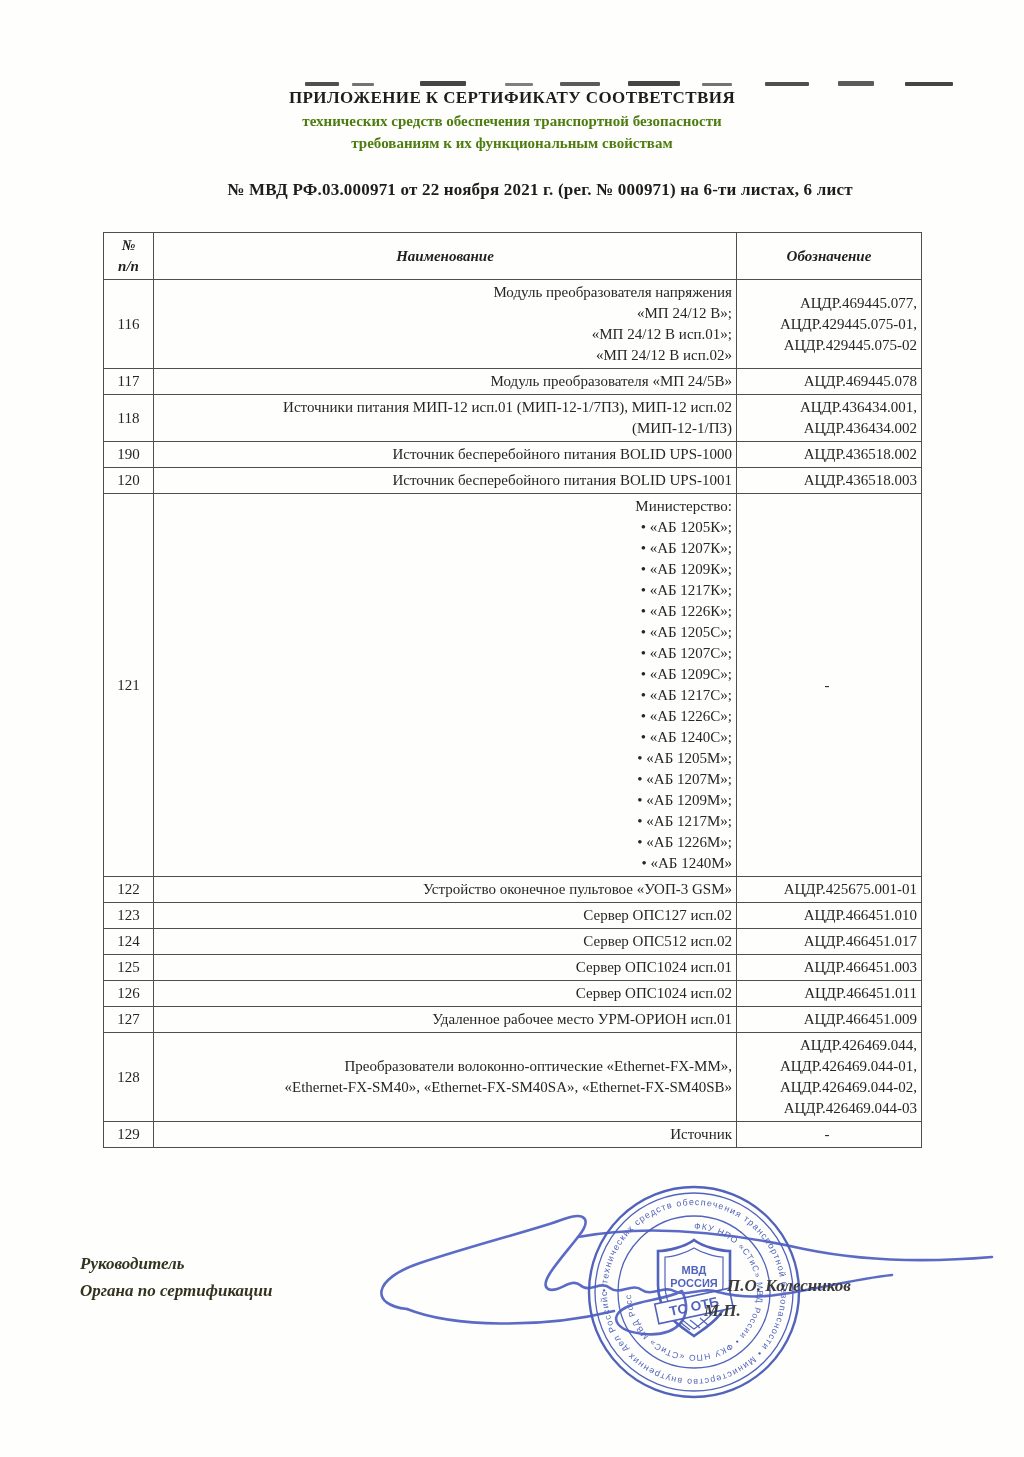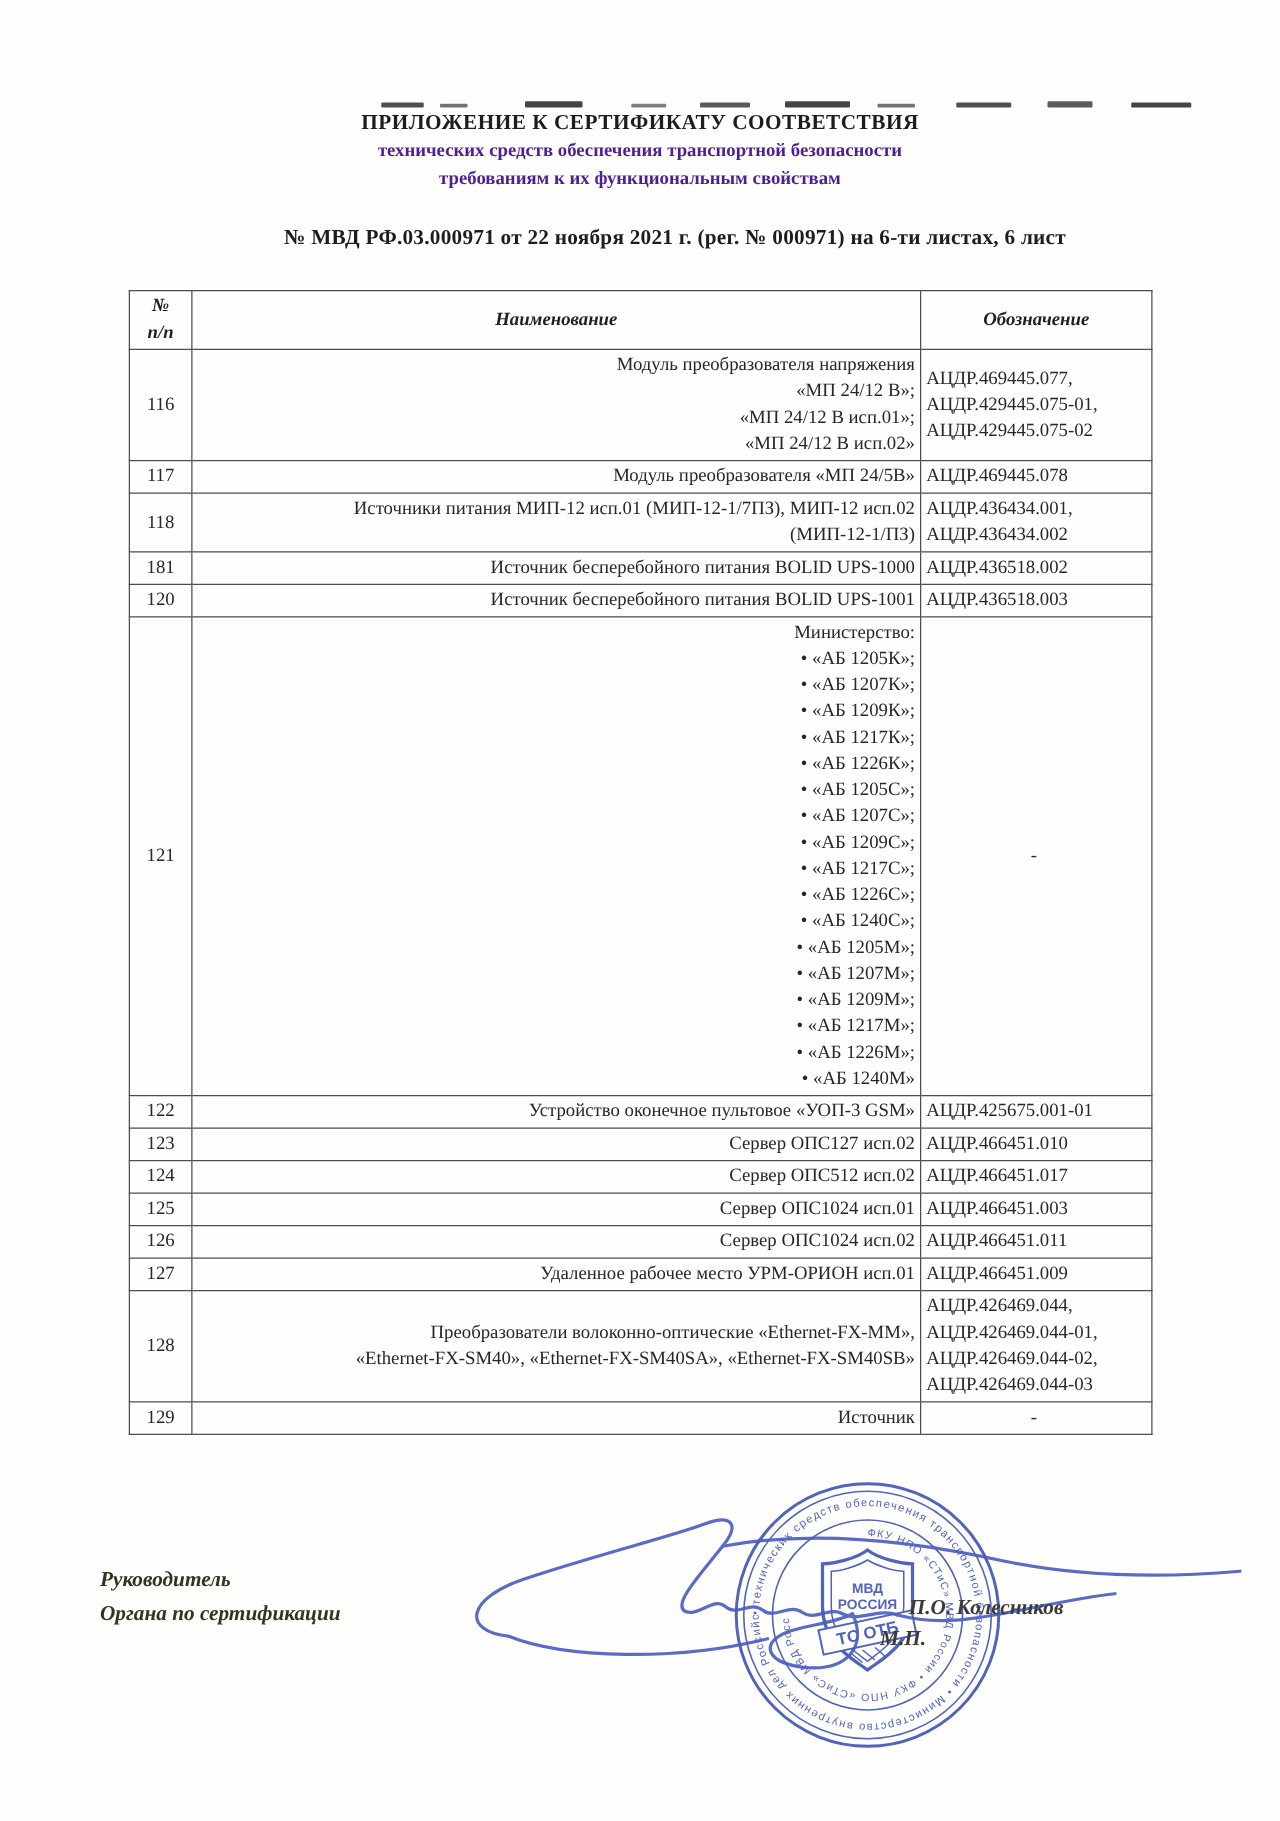--- a/index.html
+++ b/index.html
@@ -6,40 +6,40 @@
   body{
     width:1024px;height:1457px;position:relative;
     background:#fefefd;
     font-family:"Liberation Serif", serif;
     color:#222;
     overflow:hidden;
   }
   .scan-noise{position:absolute;background:#161616;border-radius:1px;}
   .doc-header{position:absolute;left:0;top:88px;width:1024px;text-align:center;}
   .title-1{font-size:17px;font-weight:bold;letter-spacing:.4px;color:#1d1d1d;text-align:center;}
-  .title-2,.title-3{font-size:15px;font-weight:bold;margin-top:5px;color:#4c1d95;}
+  .title-2,.title-3{font-size:15px;font-weight:bold;margin-top:5px;color:#4d7c0f;}
   .cert-line{position:absolute;left:0;top:180px;width:1024px;text-align:center;
     font-size:17px;font-weight:bold;color:#1d1d1d;letter-spacing:.2px;padding-left:28px;}
   table.doc-table{
     position:absolute;left:103px;top:232px;width:818px;
     border-collapse:collapse;table-layout:fixed;
     font-size:15px;color:#262626;
   }
   table.doc-table td,table.doc-table th{
     border:1px solid #4e4e4e;vertical-align:middle;
     padding:2px 4px;line-height:21px;
   }
   table.doc-table{border:1.5px solid #444;}
   col.c-num{width:50px;}
   col.c-name{width:583px;}
   col.c-des{width:185px;}
   th.h-cell{font-style:italic;font-weight:bold;text-align:center;height:40px;line-height:19px;color:#1f1f1f;}
   td.num-cell{text-align:center;}
   td.name-cell{padding-left:9px;padding-right:6px;text-align:right;}
-  td.des-cell{padding-left:8px;text-align:left;}
+  td.des-cell{padding-left:8px;text-align:right;}
   td.des-cell.dash{text-align:center;padding-left:0;}
   .footer-role{position:absolute;left:80px;top:1250px;
     font-size:17px;font-weight:bold;font-style:italic;color:#33331f;line-height:27px;}
   .signature-svg{position:absolute;left:352px;top:1205px;z-index:4;}
   .stamp-svg{position:absolute;left:586px;top:1184px;z-index:2;opacity:.88;}
   .signer-name{position:absolute;left:727px;top:1276px;z-index:5;
     font-size:17px;font-weight:bold;font-style:italic;color:#3a3a3a;}
   .seal-mark{position:absolute;left:704px;top:1301px;z-index:5;
     font-size:17px;font-weight:bold;font-style:italic;color:#3a3a3a;}
 </style>
@@ -112,21 +112,21 @@
         <td class="name-cell">
           <div>Источники питания МИП-12 исп.01 (МИП-12-1/7ПЗ), МИП-12 исп.02</div>
           <div>(МИП-12-1/ПЗ)</div>
         </td>
         <td class="des-cell">
           <div>АЦДР.436434.001,</div>
           <div>АЦДР.436434.002</div>
         </td>
       </tr>
       <tr>
-        <td class="num-cell">181</td>
+        <td class="num-cell">190</td>
         <td class="name-cell">
           <div>Источник бесперебойного питания BOLID UPS-1000</div>
         </td>
         <td class="des-cell">
           <div>АЦДР.436518.002</div>
         </td>
       </tr>
       <tr>
         <td class="num-cell">120</td>
         <td class="name-cell">

